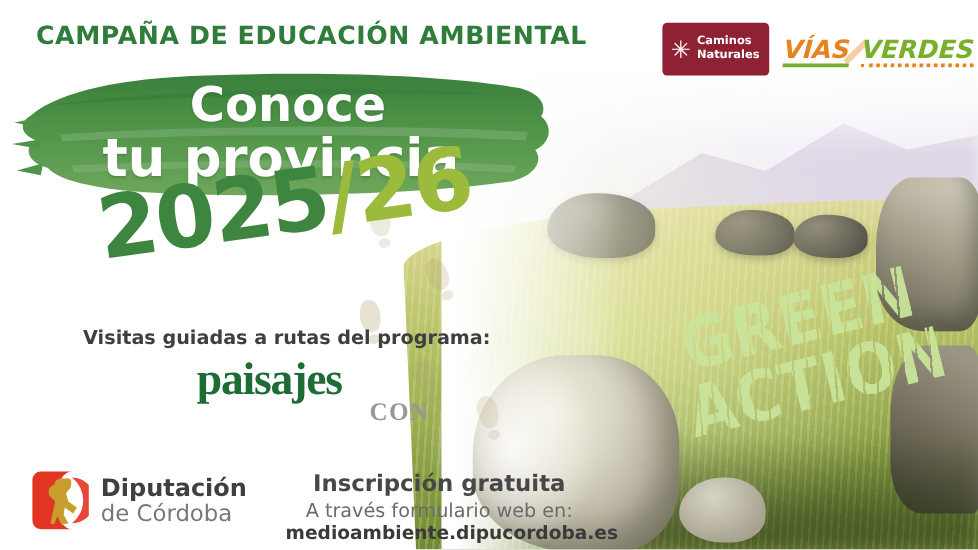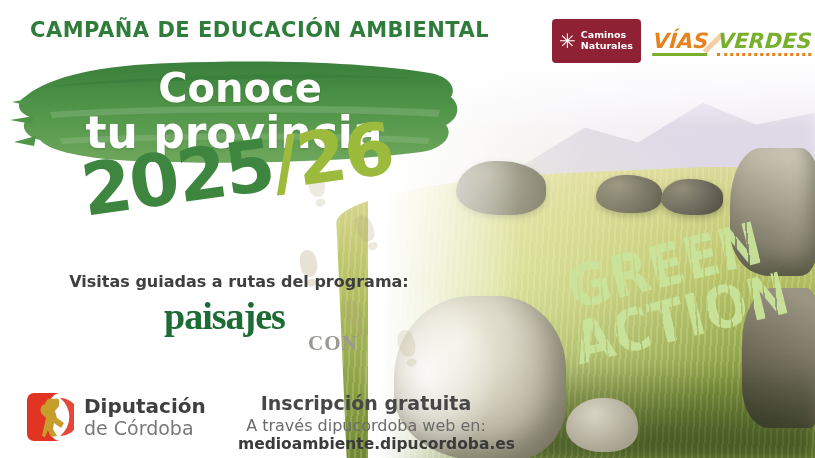--- a/index.html
+++ b/index.html
@@ -190,17 +190,17 @@
       <circle fill="#c79e2c" cx="30" cy="10" r="3.4"></circle>
     </svg>
     <div>
       <div class="dip-name1">Diputación</div>
       <div class="dip-name2">de Córdoba</div>
     </div>
   </div>
 
   <div class="registration">
     <div class="reg-title">Inscripción gratuita</div>
-    <div class="reg-sub">A través dipucordoba web en:</div>
+    <div class="reg-sub">A través formulario web en:</div>
     <div class="reg-url">medioambiente.dipucordoba.es</div>
   </div>
 
 </div>
 
 </body></html>

